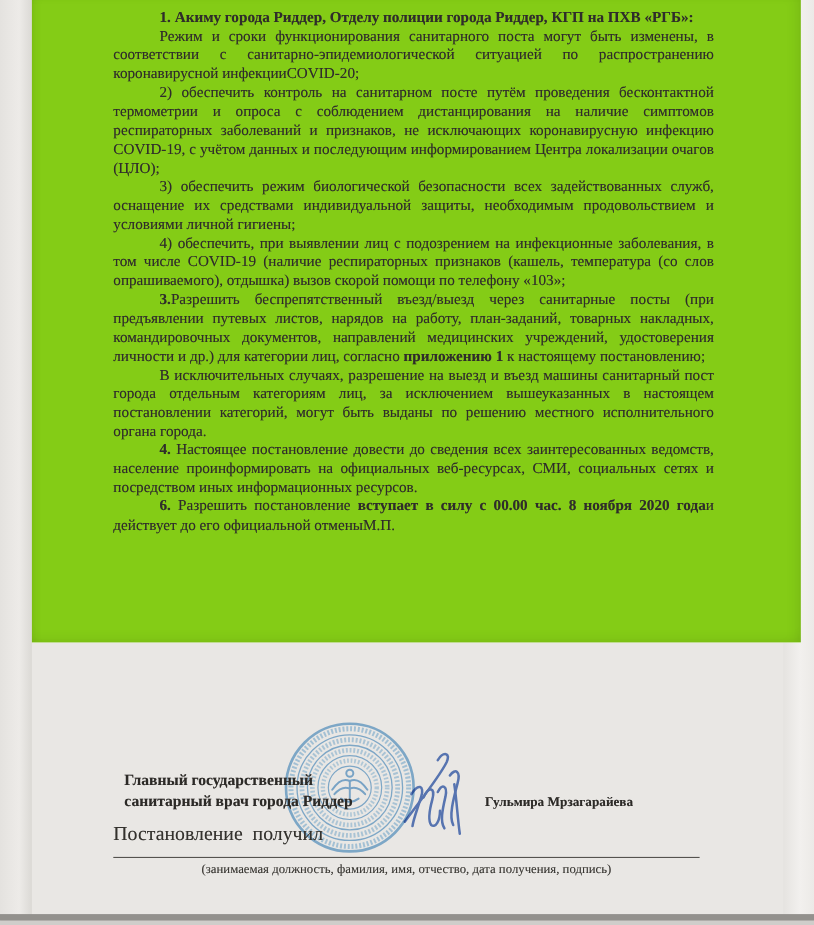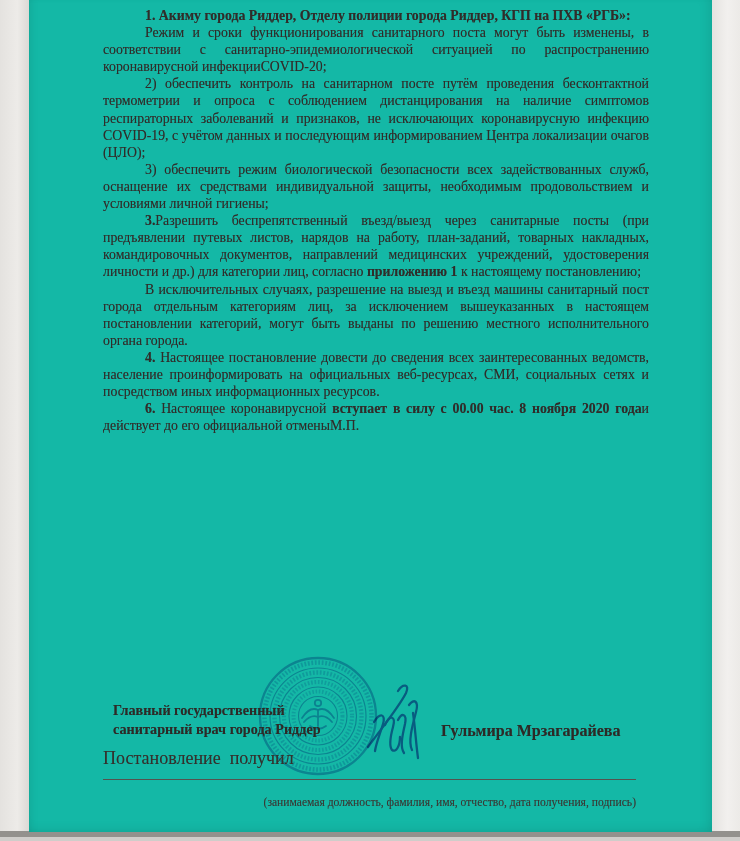--- a/index.html
+++ b/index.html
@@ -11,42 +11,42 @@
   }
   
   .photo-left{position:absolute;left:0;top:0;width:29px;height:833px;
     background:linear-gradient(to right,#e4e2df,#edebe8 60%,#dbd9d5);}
   .photo-right{position:absolute;left:712px;top:0;width:28px;height:833px;
     background:linear-gradient(to right,#e5e3e0,#f2f0ee 55%,#eceae7);}
   .photo-bottom-line{position:absolute;left:0;top:831px;width:740px;height:6px;
     background:#93918d;box-shadow:0 1px 1px rgba(0,0,0,.15);}
   .photo-bottom{position:absolute;left:0;top:837px;width:740px;height:4px;background:#cfcdca;}
 
-  .paper{position:absolute;left:29px;top:0;width:683px;height:832px;
-    background:#14b8a6;
+  .paper{position:absolute;left:29px;top:0;width:683px;height:584px;
+    background:#84cc16;
     box-shadow:inset 7px 0 9px -6px rgba(0,0,0,.10), inset -9px 0 12px -7px rgba(0,0,0,.10),
-               inset 0 -10px 12px -8px rgba(0,0,0,.08);}
+               inset 0 -10px 12px -8px rgba(0,0,0,.08);padding-left:16px;}
 
   .body-text{position:absolute;left:74px;top:7px;width:546px;z-index:2;
     font-size:13.8px;line-height:17.1px;color:#2f2d2a;text-align:justify;
     text-shadow:0 0 .5px rgba(63,60,56,.55);}
   .para{margin:0;text-indent:42px;}
   .b{font-weight:bold;}
   .wide{word-spacing:24px;}
 
   .sig-title{position:absolute;left:74px;top:701px;z-index:2;font-weight:bold;
     font-size:14.2px;line-height:19px;color:#2c2a27;text-shadow:0 0 .5px rgba(63,60,56,.5);margin-left:10px;}
   .sig-name{position:absolute;left:412px;top:722px;z-index:2;font-weight:bold;
-    font-size:16px;color:#2c2a27;text-shadow:0 0 .5px rgba(63,60,56,.5);}
+    font-size:12px;color:#2c2a27;text-shadow:0 0 .5px rgba(63,60,56,.5);}
   .sig-received{position:absolute;left:74px;top:748px;z-index:2;
     font-size:18px;color:#33312d;white-space:pre-wrap;text-shadow:0 0 .5px rgba(63,60,56,.45);}
   .sig-line{position:absolute;left:74px;top:779px;width:533px;height:0;z-index:2;
     border-top:1.4px solid #55534f;}
   .sig-caption{position:absolute;left:74px;top:784px;width:533px;z-index:2;
-    text-align:right;font-size:11.6px;color:#3a3834;text-shadow:0 0 .4px rgba(63,60,56,.4);margin-top:12px;}
+    text-align:center;font-size:11.6px;color:#3a3834;text-shadow:0 0 .4px rgba(63,60,56,.4);}
 
   .stamp{position:absolute;left:225px;top:652px;width:128px;height:128px;z-index:1;
     mix-blend-mode:multiply;opacity:.92;filter:blur(.3px);}
   .ink{position:absolute;left:316px;top:625px;width:120px;height:150px;z-index:3;
     mix-blend-mode:multiply;opacity:.95;filter:blur(.2px);}
 </style>
 </head>
 <body>
 
 <div class="photo-left"></div>
@@ -76,24 +76,25 @@
         <circle cx="64" cy="51" r="3.2"></circle>
       </g>
     </g>
   </svg>
 
   <div class="body-text">
       <p class="para"><span class="b">1. Акиму города Риддер, Отделу полиции города Риддер, КГП на ПХВ «РГБ»:</span></p>
       <p class="para"><span>Режим и сроки функционирования санитарного поста могут быть изменены, в соответствии с санитарно-эпидемиологической ситуацией по распространению коронавирусной инфекцииCOVID-20;</span></p>
       <p class="para"><span>2) обеспечить контроль на санитарном посте путём проведения бесконтактной термометрии и опроса с соблюдением дистанцирования на наличие симптомов респираторных заболеваний и признаков, не исключающих коронавирусную инфекцию COVID-19, с учётом данных и последующим информированием Центра локализации очагов (ЦЛО);</span></p>
       <p class="para"><span>3) обеспечить режим биологической безопасности всех задействованных служб, оснащение их средствами индивидуальной защиты, необходимым продовольствием и условиями личной гигиены;</span></p>
+      <p class="para"><span>4) обеспечить, при выявлении лиц с подозрением на инфекционные заболевания, в том числе COVID-19 (наличие респираторных признаков (кашель, температура (со слов опрашиваемого), отдышка) вызов скорой помощи по телефону «103»;</span></p>
       <p class="para"><span class="b">3.</span><span>Разрешить беспрепятственный въезд/выезд через санитарные посты (при предъявлении путевых листов, нарядов на работу, план-заданий, товарных накладных, командировочных документов, направлений медицинских учреждений, удостоверения личности и др.) для категории лиц, согласно </span><span class="b">приложению 1</span><span> к настоящему постановлению;</span></p>
       <p class="para"><span>В исключительных случаях, разрешение на выезд и въезд машины санитарный пост города отдельным категориям лиц, за исключением вышеуказанных в настоящем постановлении категорий, могут быть выданы по решению местного исполнительного органа города.</span></p>
       <p class="para"><span class="b">4.</span><span> Настоящее постановление довести до сведения всех заинтересованных ведомств, население проинформировать на официальных веб-ресурсах, СМИ, социальных сетях и посредством иных информационных ресурсов.</span></p>
-      <p class="para"><span class="b">6.</span><span> Настоящее коронавирусной </span><span class="b">вступает в силу с 00.00 час. 8 ноября 2020 года</span><span>и действует до его официальной отменыМ.П.</span></p>
+      <p class="para"><span class="b">6.</span><span> Разрешить постановление </span><span class="b">вступает в силу с 00.00 час. 8 ноября 2020 года</span><span>и действует до его официальной отменыМ.П.</span></p>
     </div>
 
   <div class="sig-title">
     <div>Главный государственный</div>
     <div>санитарный врач города Риддер</div>
   </div>
   <div class="sig-name">Гульмира Мрзагарайева</div>
   <div class="sig-received">Постановление  получил</div>
   <div class="sig-line"></div>
   <div class="sig-caption">(занимаемая должность, фамилия, имя, отчество, дата получения, подпись)</div>

